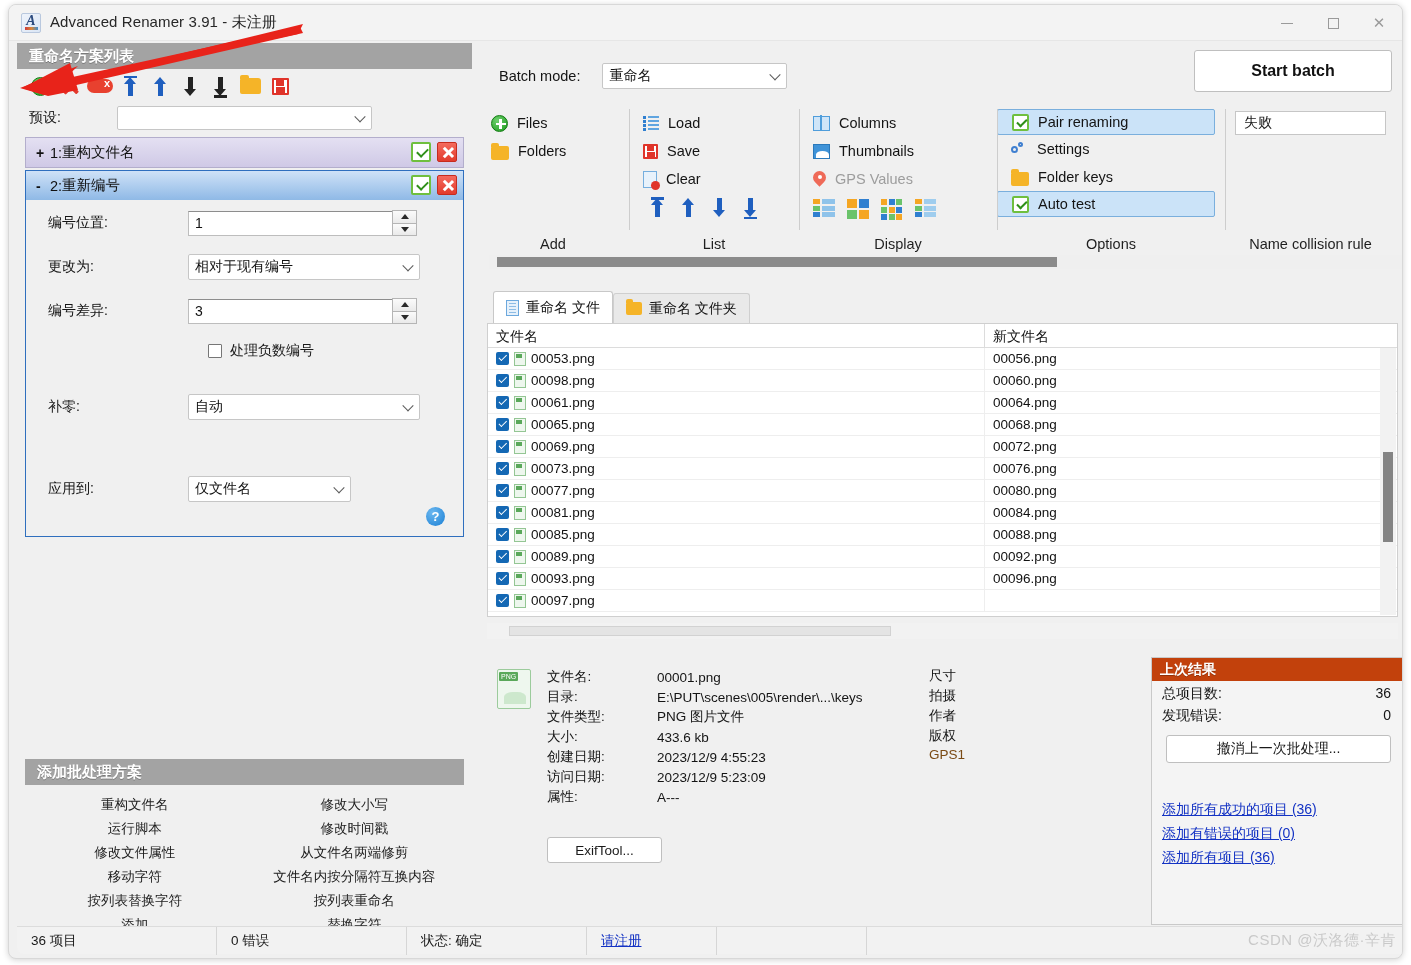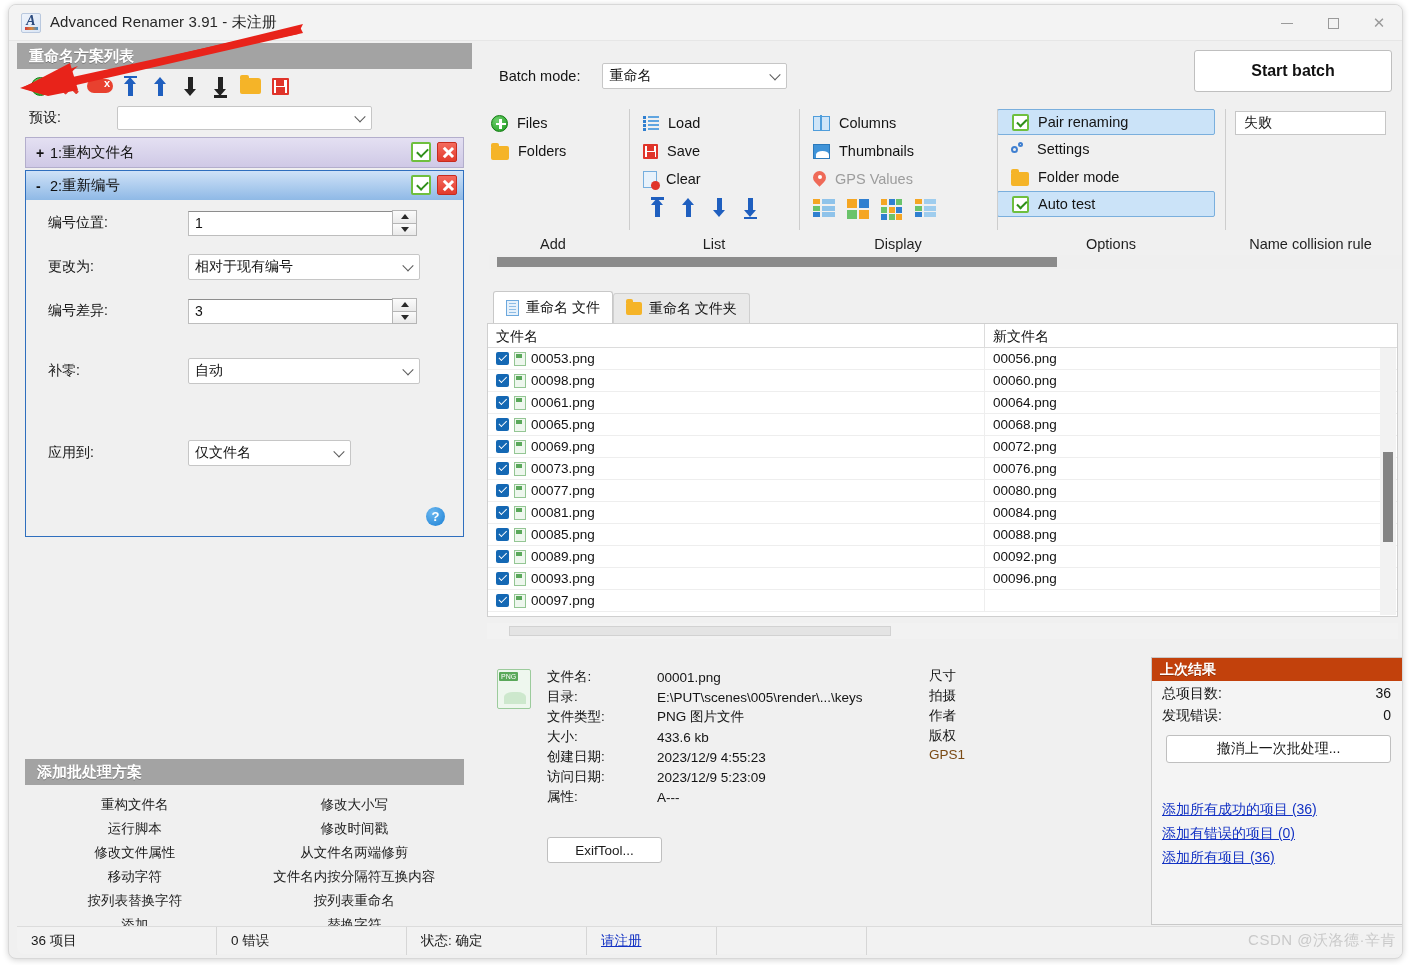--- a/index.html
+++ b/index.html
@@ -408,20 +408,24 @@
             <div class="spin">
               <div>
                   <span class="tri-up"></span>
                 </div>
               <div>
                   <span class="tri-dn"></span>
                 </div>
             </div>
           </div>
 
+          <div class="cbrow">
+            <span class="cbox"></span>
+            <span style="font-size:14px;">处理负数编号</span>
+          </div>
 
           <div class="frow" style="margin-top:34px;">
             <div class="flbl">补零:</div>
             <div class="combo" style="width:232px;height:26px;">
               <span>自动</span>
               <span class="chev"></span>
             </div>
           </div>
 
           <div class="frow" style="margin-top:56px;margin-bottom:4px;">
@@ -587,21 +591,21 @@
         </div>
         <div class="ritem">
           <span class="i-settings">
             <i style="left:0;top:4px;width:7px;height:7px;"></i>
             <i style="left:7px;top:0px;width:5px;height:5px;"></i>
           </span>
           <span>Settings</span>
         </div>
         <div class="ritem">
           <span class="i-folder"></span>
-          <span>Folder mode</span>
+          <span>Folder keys</span>
         </div>
         <div class="ritem sel">
           <span class="chk-sm"></span>
           <span>Auto test</span>
         </div>
         <div class="grp-label">Options</div>
       </div>
 
       <div class="grp g-coll">
         <div class="collision-box">

